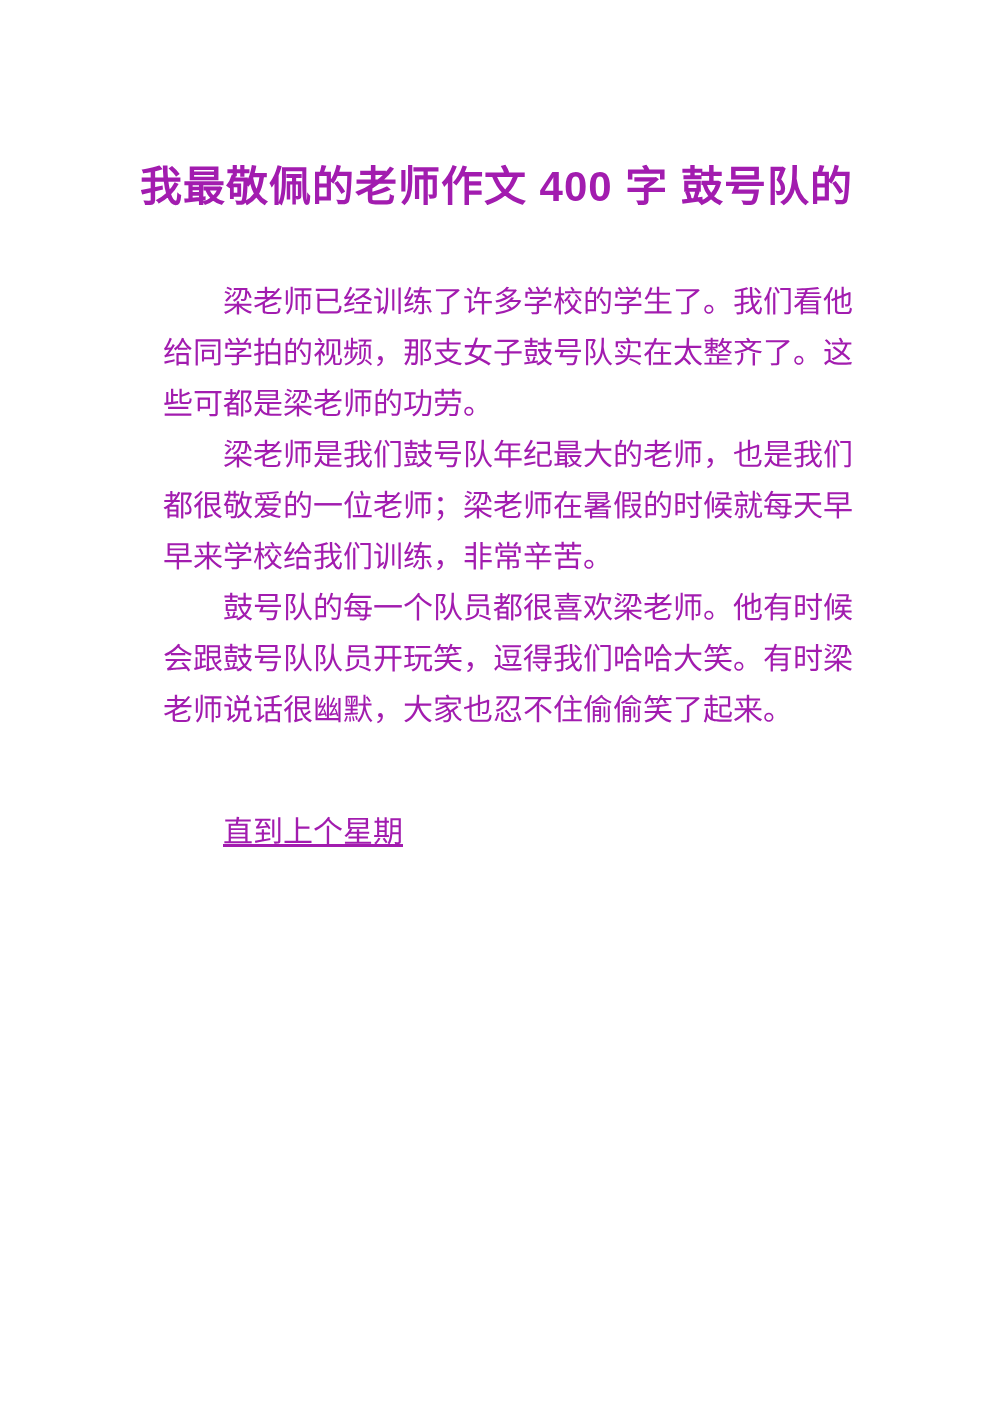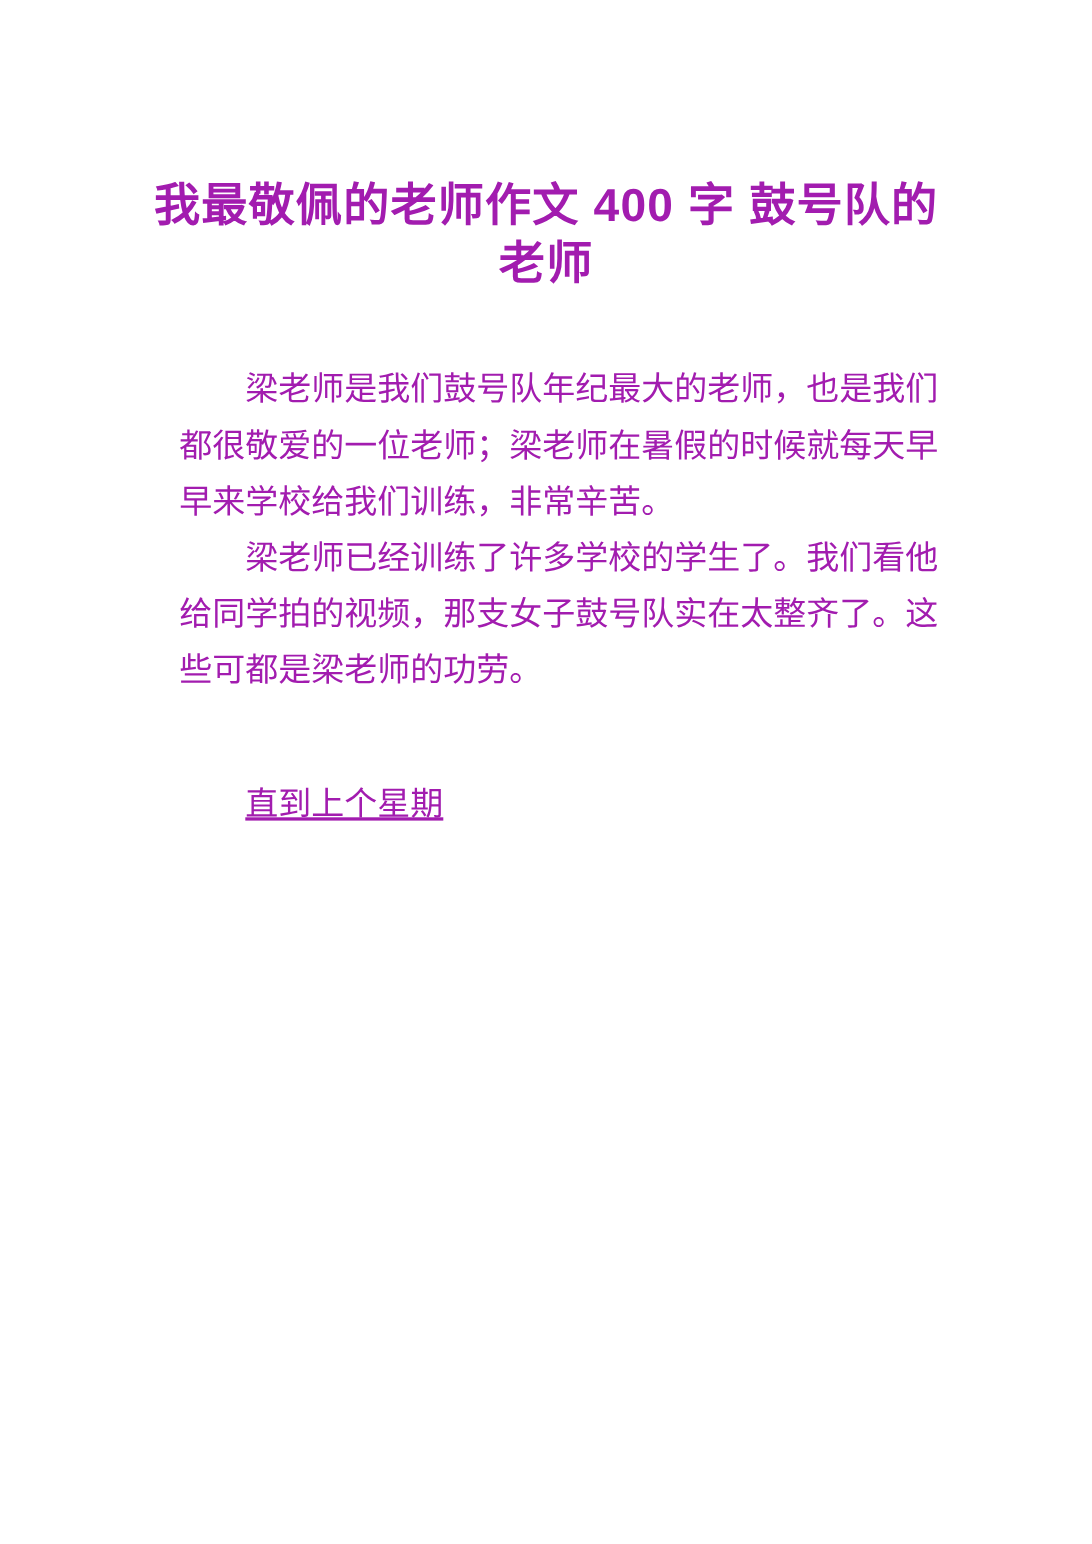--- a/index.html
+++ b/index.html
@@ -46,22 +46,22 @@
     text-decoration: underline;
   }
 </style>
 </head>
 <body>
 
 <div class="page">
 
   <h1 class="doc-title">
     <span class="title-line">我最敬佩的老师作文 400 字 鼓号队的</span>
-    <span class="title-line">老师</span>
   </h1>
 
   <div class="doc-body">
+    <p>梁老师已经训练了许多学校的学生了。我们看他给同学拍的视频，那支女子鼓号队实在太整齐了。这些可都是梁老师的功劳。</p>
     <p>梁老师是我们鼓号队年纪最大的老师，也是我们都很敬爱的一位老师；梁老师在暑假的时候就每天早早来学校给我们训练，非常辛苦。</p>
-    <p>梁老师已经训练了许多学校的学生了。我们看他给同学拍的视频，那支女子鼓号队实在太整齐了。这些可都是梁老师的功劳。</p>
+    <p>鼓号队的每一个队员都很喜欢梁老师。他有时候会跟鼓号队队员开玩笑，逗得我们哈哈大笑。有时梁老师说话很幽默，大家也忍不住偷偷笑了起来。</p>
     <p class="gap-before">直到上个星期</p>
   </div>
 
 </div>
 
 </body></html>

